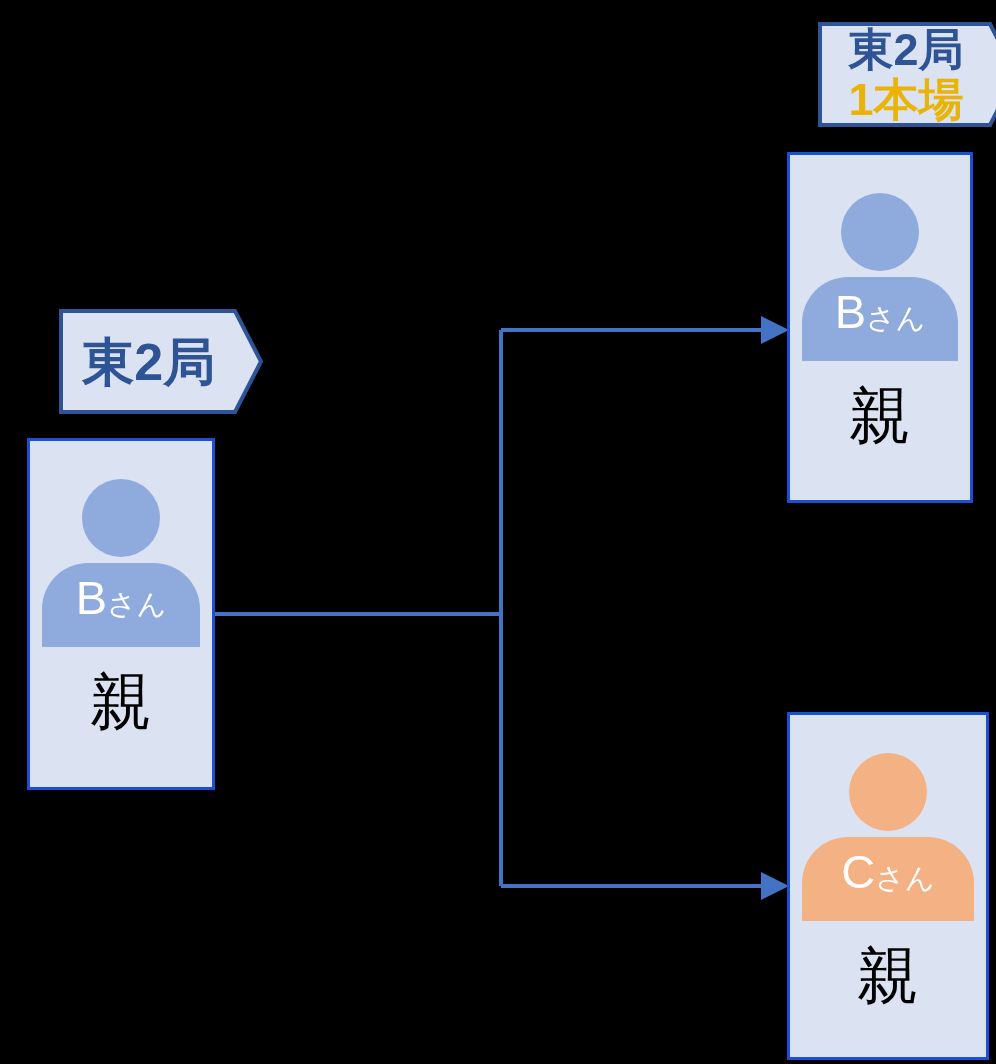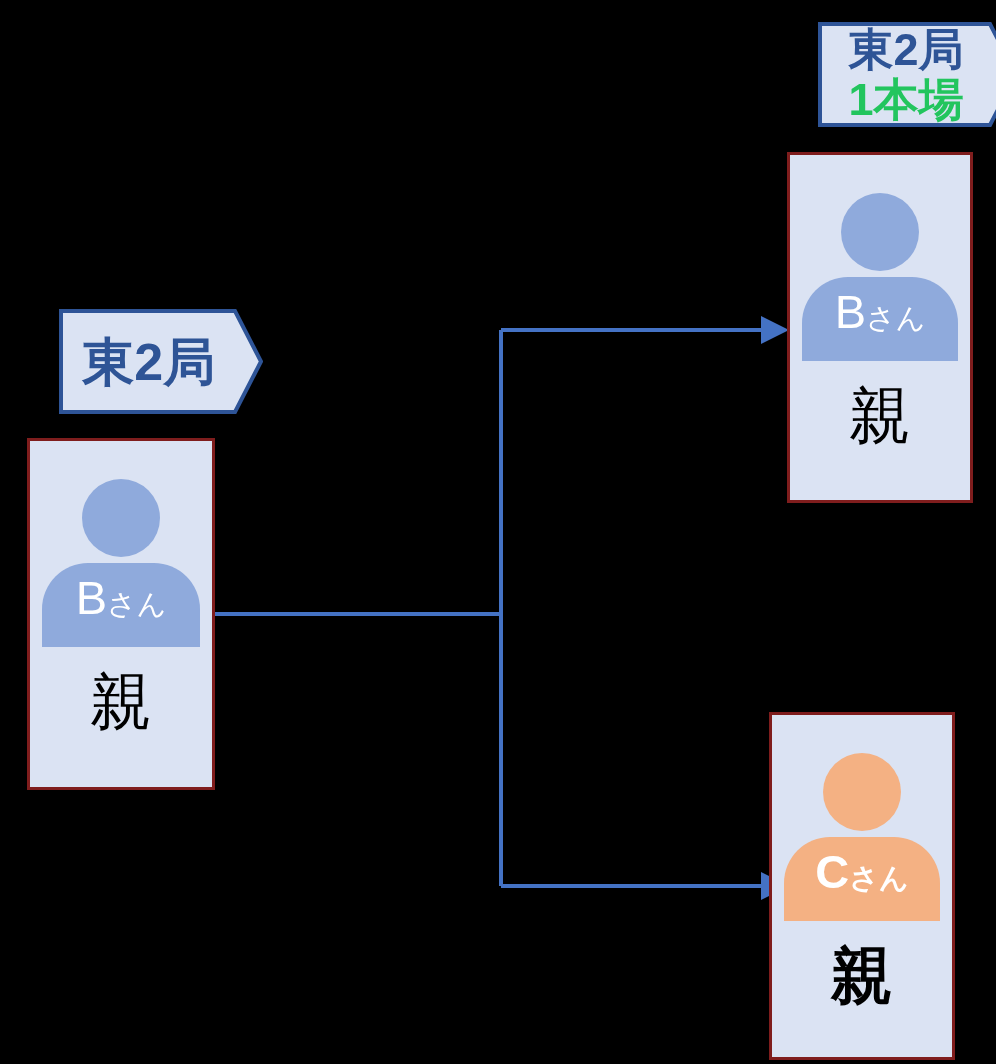--- a/index.html
+++ b/index.html
@@ -10,24 +10,24 @@
   .connectors{position:absolute;left:0;top:0;z-index:1;}
 
   
   .tag{position:absolute;z-index:2;margin-left:33px;}
   .tag svg{position:absolute;left:0;top:0;width:100%;height:100%;}
   .tag-label{position:absolute;left:0;top:0;width:88%;height:100%;
     display:flex;flex-direction:column;align-items:center;justify-content:center;
     font-weight:bold;color:#2e5496;}
   .tag-single .tag-line1{font-size:52px;line-height:1;}
   .tag-double .tag-line1{font-size:45px;line-height:50px;}
-  .tag-double .tag-line2{font-size:45px;line-height:50px;color:#22c55e;}
+  .tag-double .tag-line2{font-size:45px;line-height:50px;color:#eab308;}
 
   
-  .card{position:absolute;background:#dbe3f3;border:3px solid #7f1d1d;
+  .card{position:absolute;background:#dbe3f3;border:3px solid #1d4ed8;
     box-sizing:border-box;z-index:2;}
   .person{position:absolute;left:0;top:0;width:100%;height:205px;}
   .head{position:absolute;top:38px;left:50%;transform:translateX(-50%);
     width:78px;height:78px;border-radius:50%;}
   .shoulders{position:absolute;left:12px;right:12px;top:122px;height:84px;
     border-radius:46px 46px 0 0;}
   .blue .head,.blue .shoulders{background:#8faadc;}
   .orange .head,.orange .shoulders{background:#f4b183;}
   .person-name{position:absolute;left:0;top:124px;width:100%;text-align:center;
     color:#ffffff;white-space:nowrap;}
@@ -78,21 +78,21 @@
   <div class="card" style="left:787px;top:152px;width:186px;height:351px;">
     <div class="person blue">
       <div class="head"></div>
       <div class="shoulders"></div>
       <div class="person-name"><span class="pn-main">B</span><span class="pn-suffix">さん</span></div>
     </div>
     <div class="role">親</div>
   </div>
 
 
-  <div class="card" style="left:769px;top:712px;width:186px;height:348px;font-weight:bold;">
+  <div class="card" style="left:787px;top:712px;width:202px;height:348px;">
     <div class="person orange">
       <div class="head"></div>
       <div class="shoulders"></div>
       <div class="person-name"><span class="pn-main">C</span><span class="pn-suffix">さん</span></div>
     </div>
     <div class="role">親</div>
   </div>
 
 </div>
 

